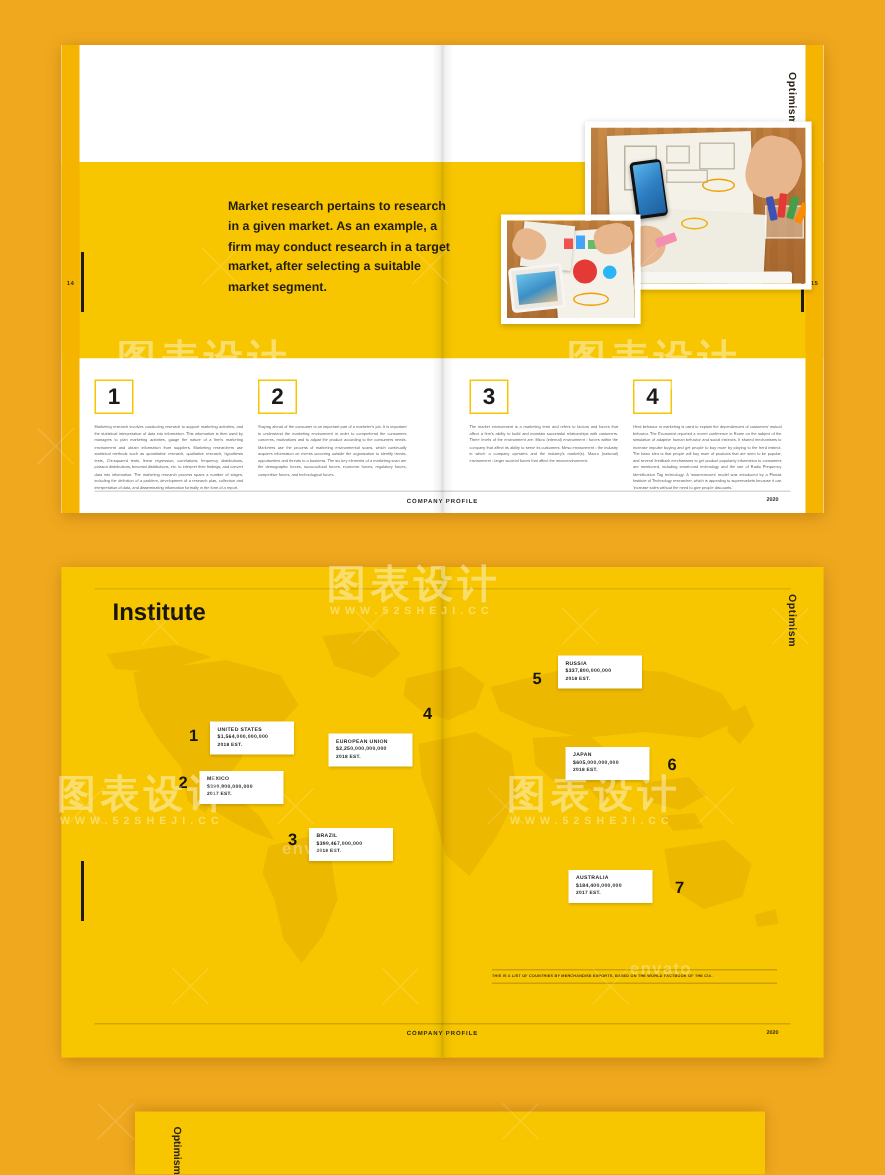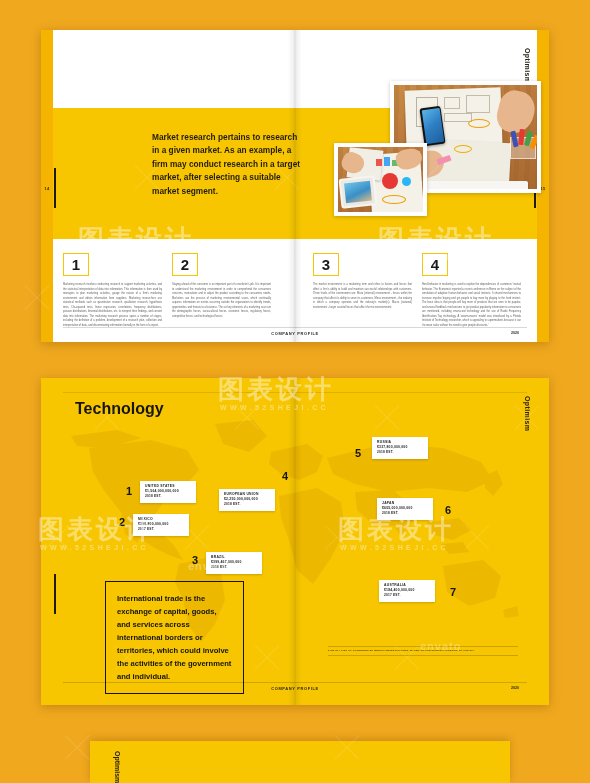--- a/index.html
+++ b/index.html
@@ -365,21 +365,21 @@
 
     <div class="gutter"></div>
   </div>
 </div>
 
 <div class="spread" id="spread2">
   <div class="spread-inner">
     <div class="s2-bg"></div>
     <div class="s2-hairline"></div>
 
-    <h1 class="s2-title">Technology</h1>
+    <h1 class="s2-title">Institute</h1>
 
     <div class="map-wrap">
       <svg class="map-svg" viewBox="0 0 480 240" preserveAspectRatio="none">
         <g fill="#edb800">
 
           <path d="M34 34 L96 26 L132 36 L144 56 L128 74 L112 70 L106 92 L92 110 L82 128 L70 120 L66 98 L50 78 L38 58 Z"></path>
           <path d="M16 22 L62 16 L86 24 L52 34 L22 32 Z"></path>
 
           <path d="M84 124 L104 118 L118 130 L128 146 L116 142 L100 134 Z"></path>
 
@@ -449,21 +449,20 @@
     </div>
     <div class="rank" style="left:404px;top:126px;">6</div>
 
     <div class="callout" style="left:338px;top:202px;">
       <span class="c-name">AUSTRALIA</span>
       <span class="c-val">$184,400,000,000</span>
       <span class="c-year">2017 EST.</span>
     </div>
     <div class="rank" style="left:409px;top:208px;">7</div>
 
-    <div class="intl-box">International trade is the exchange of capital, goods, and services across international borders or territories, which could involve the activities of the government and individual.</div>
 
     <div class="disclaimer">THIS IS A LIST OF COUNTRIES BY MERCHANDISE EXPORTS, BASED ON THE WORLD FACTBOOK OF THE CIA.</div>
 
     <div class="s2-footrule"></div>
     <div class="s2-foot-label">COMPANY PROFILE</div>
     <div class="s2-foot-year">2020</div>
 
     <div class="tab-rule" style="left:13px;top:196px;height:40px;background:#1f1a10;"></div>
 
     <div class="brand-vert" style="right:18px;top:18px;">Optimism</div>

